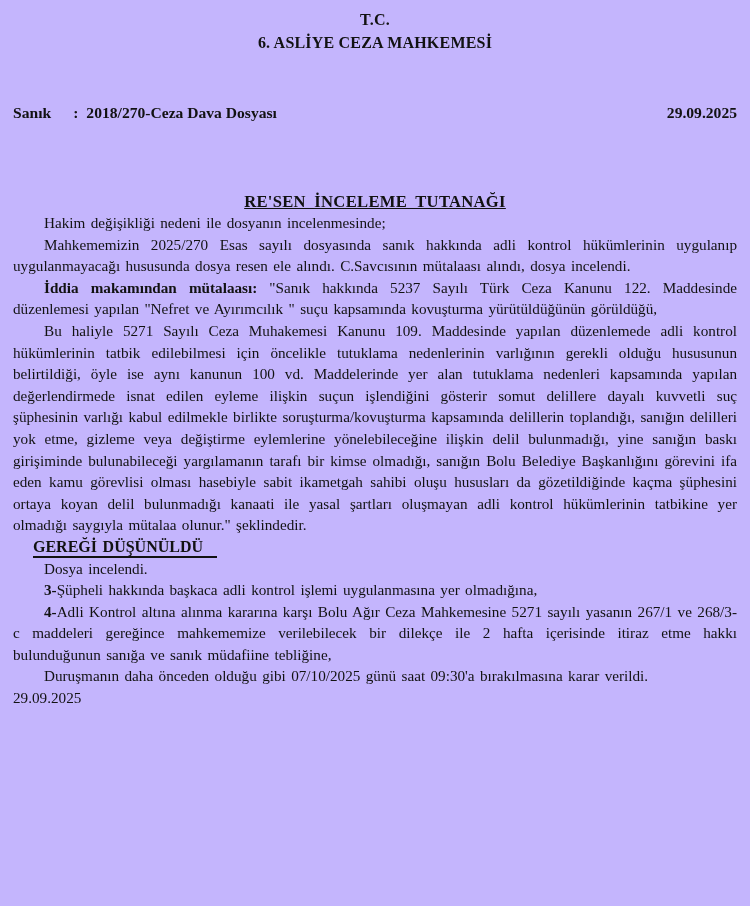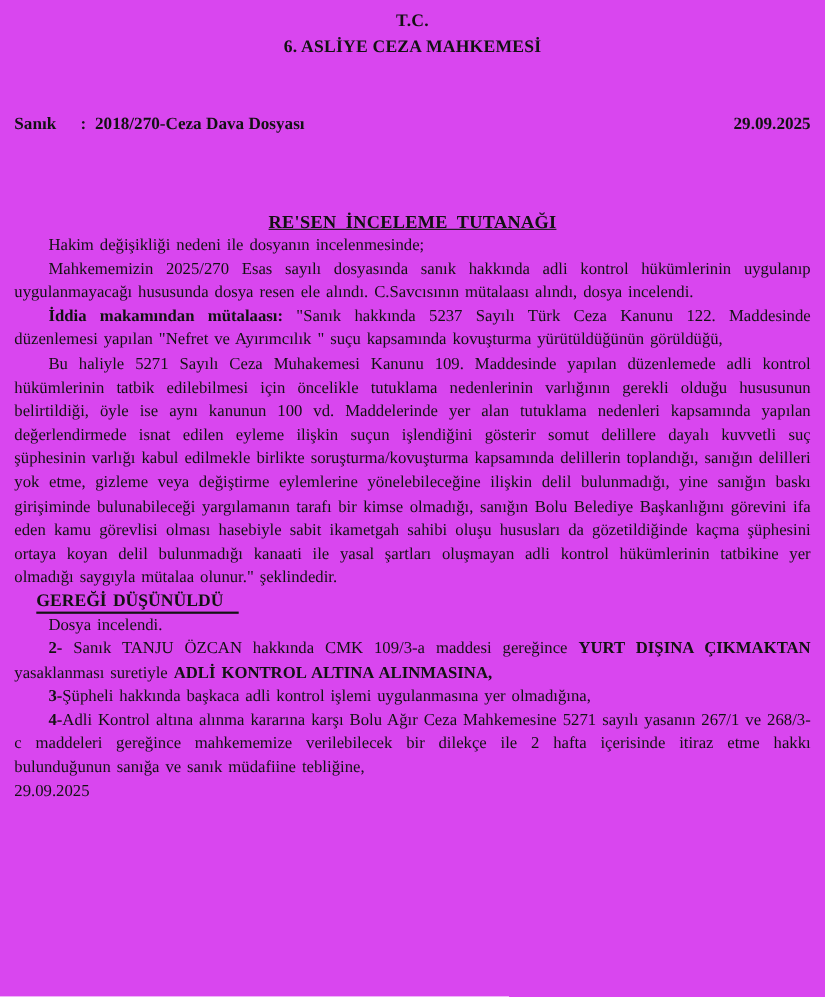--- a/index.html
+++ b/index.html
@@ -2,21 +2,21 @@
 <html lang="tr"><head>
 <meta charset="utf-8">
 <style>
   html, body { margin: 0; padding: 0; background: #ffffff; }
 
   .page {
     position: relative;
     width: 750px;
     height: 906px;
     box-sizing: border-box;
-    background: #d946ef;
+    background: #c4b5fd;
     color: #121212;
     font-family: "Liberation Serif", "DejaVu Serif", serif;
     font-size: 15.2px;
     padding: 9px 13px 0 13px;
     overflow: hidden;
   }
 
   
   .court-header {
     text-align: center;
@@ -83,19 +83,19 @@
 
   <div class="doc-title">RE'SEN İNCELEME TUTANAĞI</div>
 
   <div class="doc-body">
       <p class="para"><span>Hakim değişikliği nedeni ile dosyanın incelenmesinde;</span></p>
       <p class="para"><span>Mahkememizin 2025/270 Esas sayılı dosyasında sanık hakkında adli kontrol hükümlerinin uygulanıp uygulanmayacağı hususunda dosya resen ele alındı. C.Savcısının mütalaası alındı, dosya incelendi.</span></p>
       <p class="para"><span class="b">İddia makamından  mütalaası:</span><span> "Sanık hakkında 5237 Sayılı Türk Ceza Kanunu 122. Maddesinde düzenlemesi yapılan "Nefret ve Ayırımcılık " suçu kapsamında kovuşturma yürütüldüğünün görüldüğü,</span></p>
       <p class="para"><span>Bu haliyle 5271 Sayılı Ceza Muhakemesi Kanunu 109. Maddesinde yapılan düzenlemede adli kontrol hükümlerinin tatbik edilebilmesi için öncelikle tutuklama nedenlerinin varlığının gerekli olduğu hususunun belirtildiği, öyle ise aynı kanunun 100 vd. Maddelerinde yer alan tutuklama nedenleri kapsamında yapılan değerlendirmede isnat edilen eyleme ilişkin suçun işlendiğini gösterir somut delillere dayalı kuvvetli suç şüphesinin varlığı kabul edilmekle birlikte soruşturma/kovuşturma kapsamında delillerin toplandığı, sanığın delilleri yok etme, gizleme veya değiştirme eylemlerine yönelebileceğine ilişkin delil bulunmadığı, yine sanığın baskı girişiminde bulunabileceği yargılamanın tarafı bir kimse olmadığı, sanığın Bolu Belediye Başkanlığını görevini ifa eden kamu görevlisi olması hasebiyle sabit ikametgah sahibi oluşu hususları da gözetildiğinde kaçma şüphesini ortaya koyan delil bulunmadığı kanaati ile yasal şartları oluşmayan adli kontrol hükümlerinin tatbikine yer olmadığı saygıyla mütalaa olunur." şeklindedir.</span></p>
       <p class="para heading"><span class="b u">GEREĞİ DÜŞÜNÜLDÜ</span></p>
       <p class="para"><span>Dosya incelendi.</span></p>
-      <p class="para"><span class="b">2-</span><span> Sanık TANJU ÖZCAN hakkında CMK 109/3-a maddesi gereğince </span><span class="b">YURT DIŞINA ÇIKMAKTAN</span><span> yasaklanması suretiyle </span><span class="b">ADLİ KONTROL ALTINA ALINMASINA,</span></p>
       <p class="para"><span class="b">3-</span><span>Şüpheli hakkında başkaca adli kontrol işlemi uygulanmasına yer olmadığına,</span></p>
       <p class="para"><span class="b">4-</span><span>Adli Kontrol altına alınma kararına karşı  Bolu Ağır Ceza Mahkemesine 5271 sayılı yasanın 267/1 ve 268/3-c maddeleri gereğince mahkememize verilebilecek bir dilekçe ile 2 hafta içerisinde itiraz etme hakkı bulunduğunun sanığa ve sanık müdafiine tebliğine,</span></p>
+      <p class="para"><span>Duruşmanın daha önceden olduğu gibi 07/10/2025 günü saat 09:30'a bırakılmasına karar verildi.</span></p>
       <p class="para no-indent"><span>29.09.2025</span></p>
     </div>
 
 </div>
 
 </body></html>

